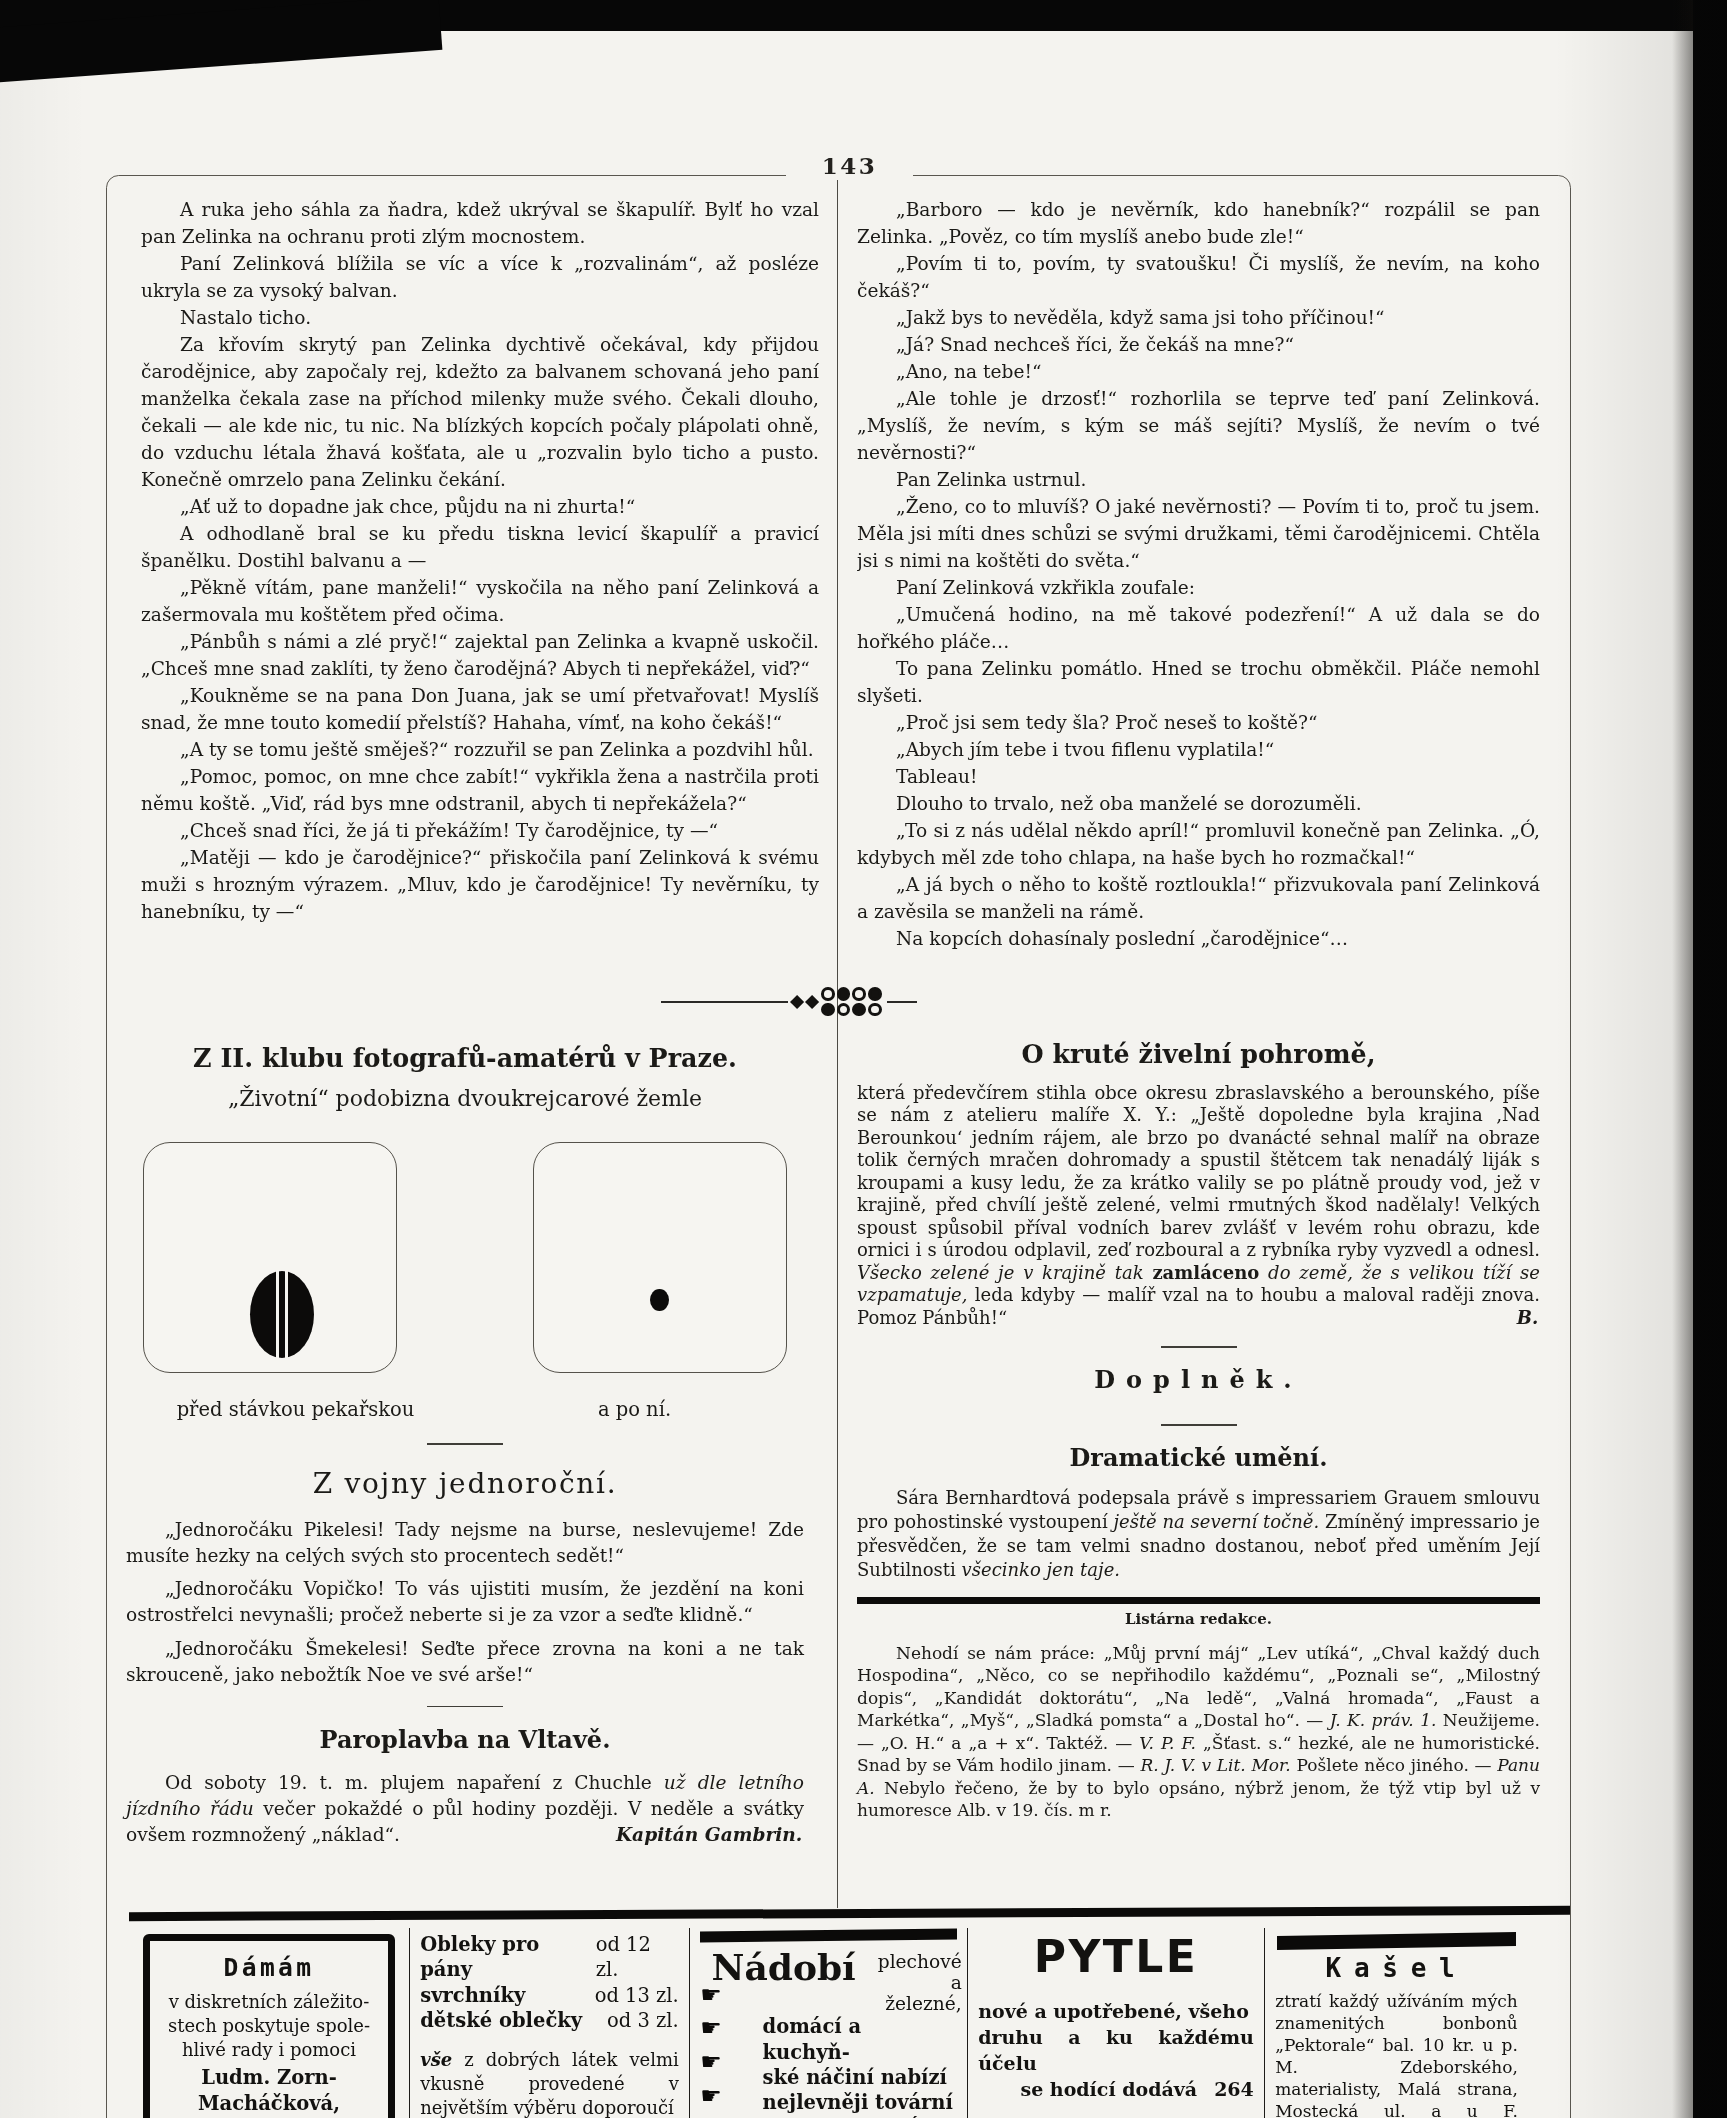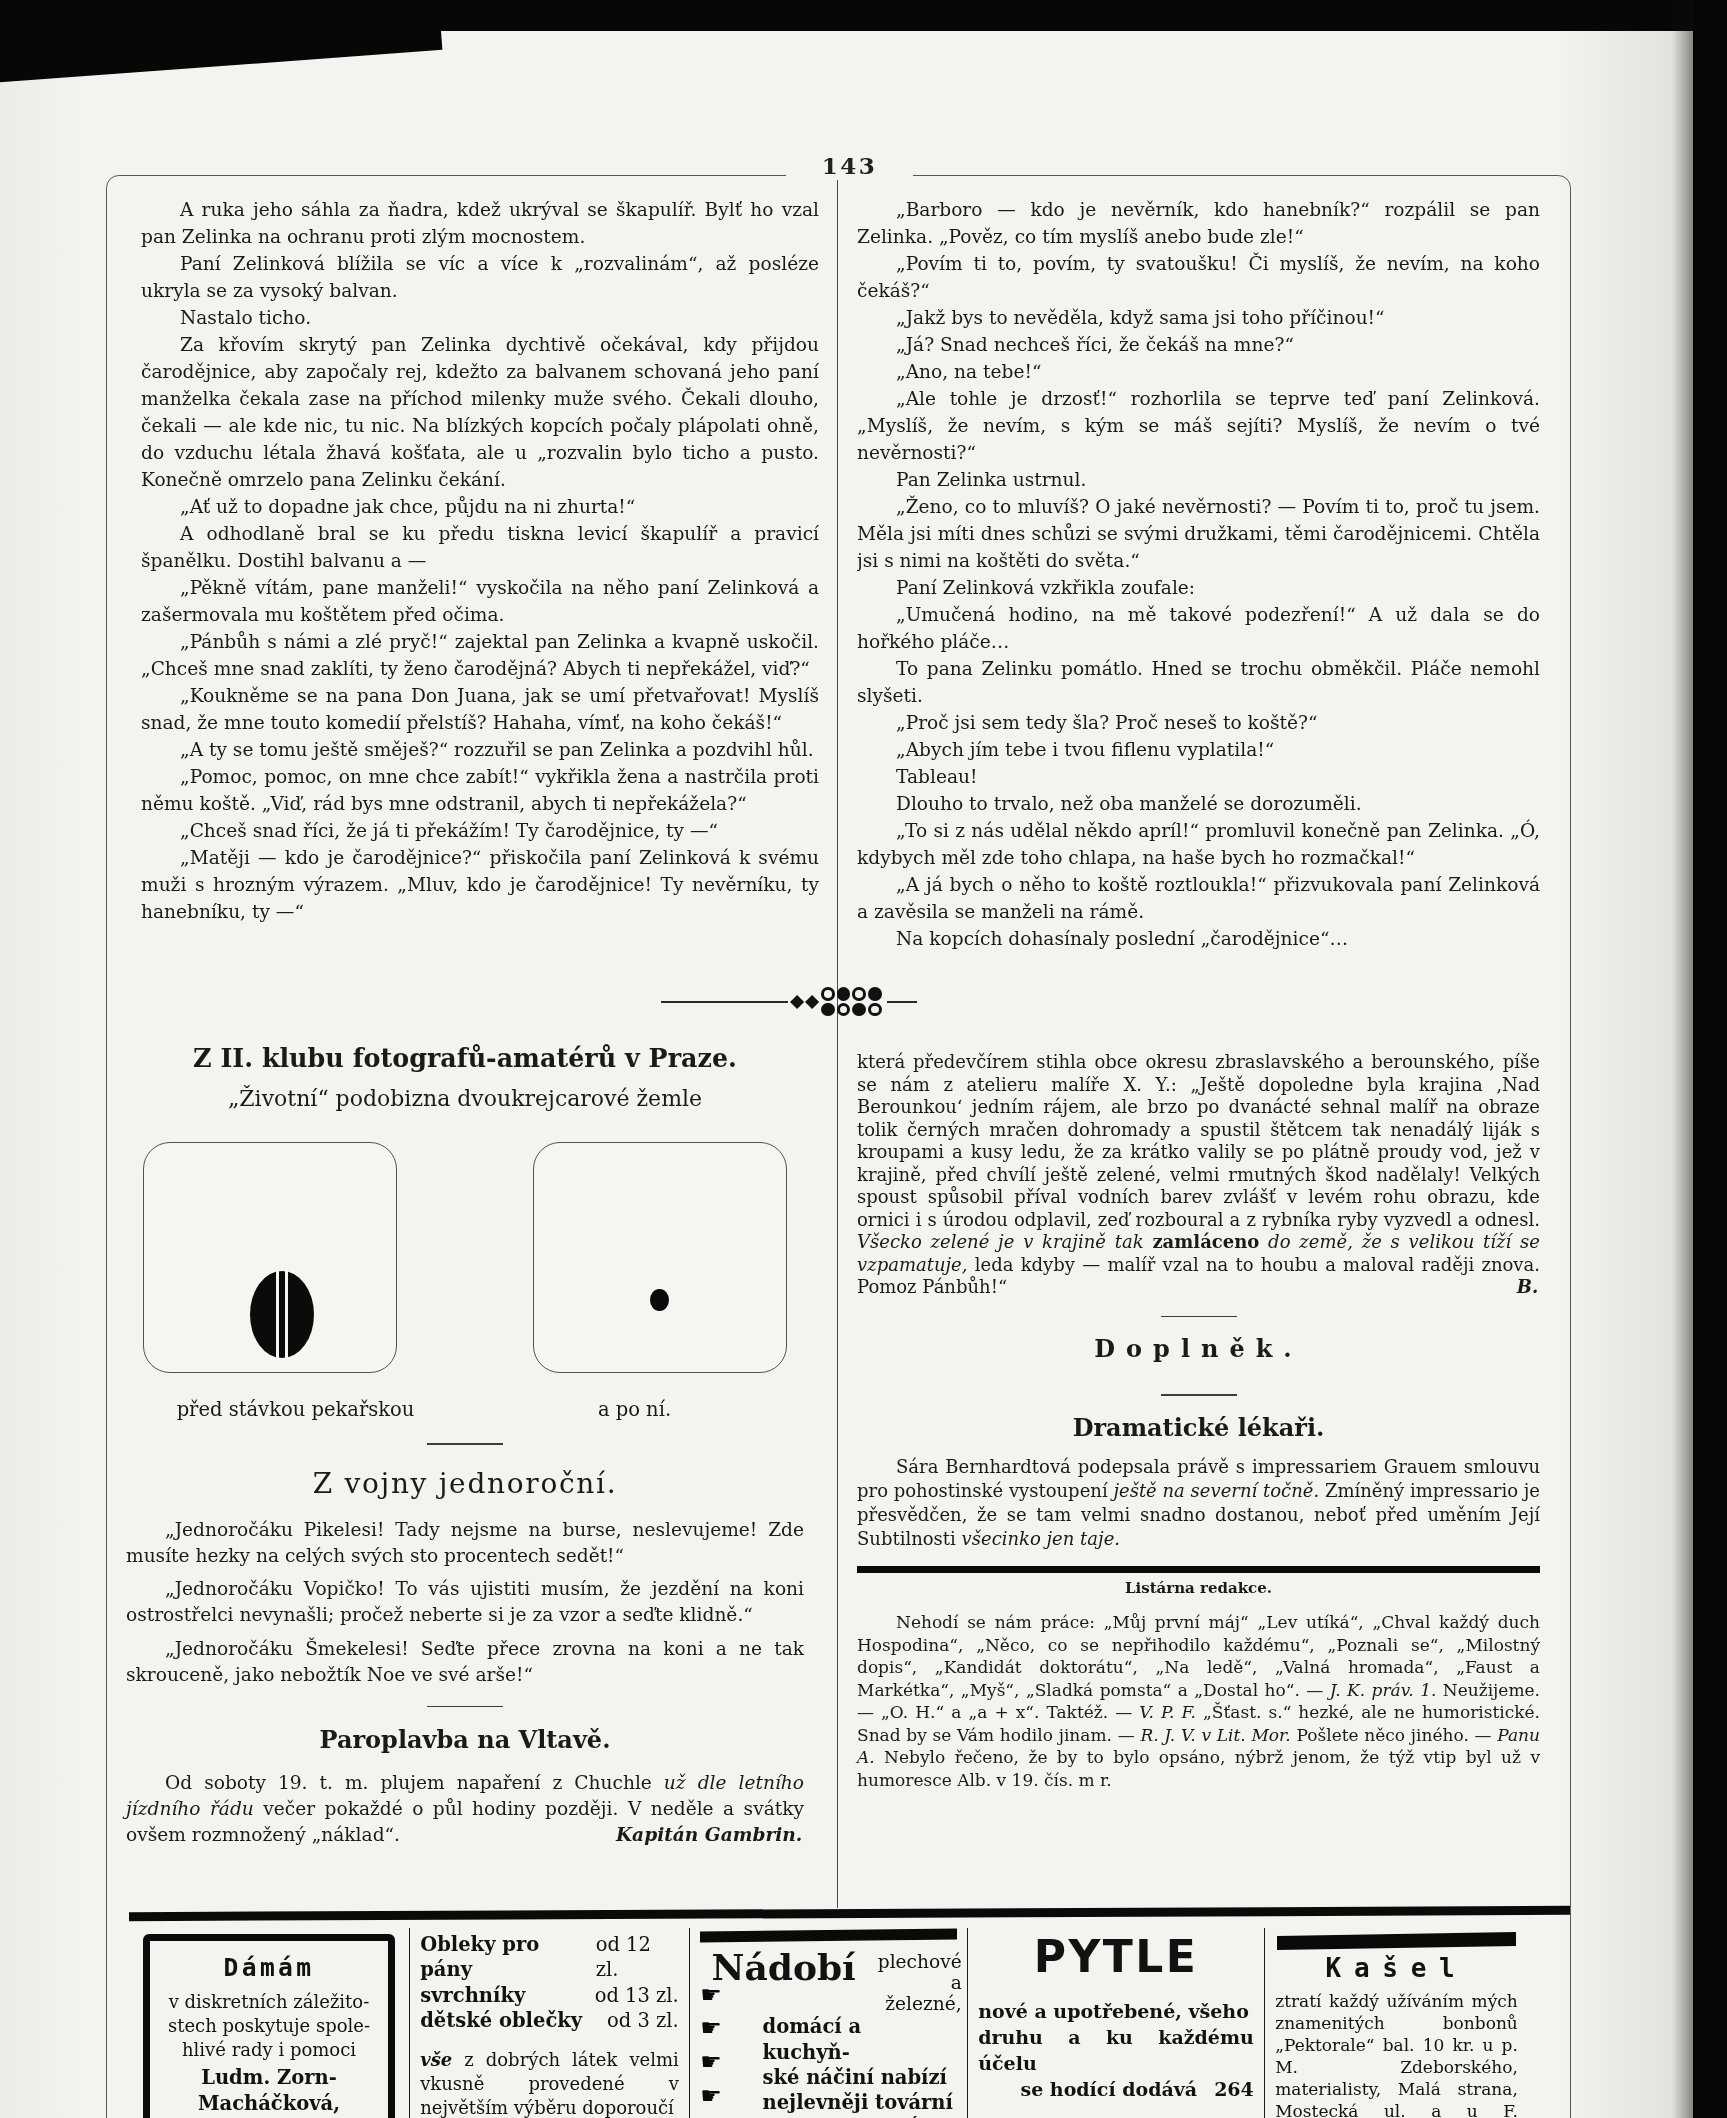--- a/index.html
+++ b/index.html
@@ -210,34 +210,35 @@
 
     <div class="h-big" style="font-size:24px;">Paroplavba na Vltavě.</div>
     <div style="height:14.4px;"></div>
     <p class="body rel">
       <span>Od soboty 19. t. m. plujem napaření z Chuchle </span><span class="it">už dle letního jízdního řádu</span><span> večer pokaždé o půl hodiny později. V neděle a svátky ovšem rozmnožený „náklad“.</span>
       <span class="sig-abs bd">Kapitán Gambrin.</span>
     </p>
   </div>
 
   <div id="sec-right" class="sec">
+    <div class="h-big">O kruté živelní pohromě,</div>
     <div style="height:12px;"></div>
     <p class="dense rel">
       <span>která předevčírem stihla obce okresu zbraslavského a berounského, píše se nám z atelieru malíře X. Y.: „Ještě dopoledne byla krajina ‚Nad Berounkou‘ jedním rájem, ale brzo po dvanácté sehnal malíř na obraze tolik černých mračen dohromady a spustil štětcem tak nenadálý liják s kroupami a kusy ledu, že za krátko valily se po plátně proudy vod, jež v krajině, před chvílí ještě zelené, velmi rmutných škod nadělaly! Velkých spoust spůsobil příval vodních barev zvlášť v levém rohu obrazu, kde ornici i s úrodou odplavil, zeď rozboural a z rybníka ryby vyzvedl a odnesl. </span><span class="it">Všecko zelené je v krajině tak </span><span class="bd">zamláceno</span><span class="it"> do země, že s velikou tíží se vzpamatuje,</span><span> leda kdyby — malíř vzal na to houbu a maloval raději znova. Pomoz Pánbůh!“</span>
       <span class="sig-abs it bd">B.</span>
     </p>
 
     <div class="rule-sm" style="margin:17px auto;"></div>
 
     <div class="h-spaced">Doplněk.</div>
     <div style="height:12.7px;"></div>
 
     <div class="rule-sm" style="margin:17px auto;"></div>
 
-    <div class="h-big" style="font-size:24px;">Dramatické lékaři.</div>
+    <div class="h-big" style="font-size:24px;">Dramatické umění.</div>
     <div style="height:12px;"></div>
     <p class="norm">
       <span>Sára Bernhardtová podepsala právě s impressariem Grauem smlouvu pro pohostinské vystoupení </span><span class="it">ještě na severní točně.</span><span> Zmíněný impressario je přesvědčen, že se tam velmi snadno dostanou, neboť před uměním Její Subtilnosti </span><span class="it">všecinko jen taje.</span>
     </p>
 
     <div class="rule-thick" style="margin-top:15.3px;"></div>
     <div class="h-big" style="font-size:15px; margin-top:0;">Listárna redakce.</div>
     <div style="height:7.6px;"></div>
     <p class="small">
       <span>Nehodí se nám práce: „Můj první máj“ „Lev utíká“, „Chval každý duch Hospodina“, „Něco, co se nepřihodilo každému“, „Poznali se“, „Milostný dopis“, „Kandidát doktorátu“, „Na ledě“, „Valná hromada“, „Faust a Markétka“, „Myš“, „Sladká pomsta“ a „Dostal ho“. — </span><span class="it">J. K. práv. 1.</span><span> Neužijeme. — „O. H.“ a „a + x“. Taktéž. — </span><span class="it">V. P. F.</span><span> „Šťast. s.“ hezké, ale ne humoristické. Snad by se Vám hodilo jinam. — </span><span class="it">R. J. V. v Lit. Mor.</span><span> Pošlete něco jiného. — </span><span class="it">Panu A.</span><span> Nebylo řečeno, že by to bylo opsáno, nýbrž jenom, že týž vtip byl už v humoresce Alb. v 19. čís. m r.</span>

